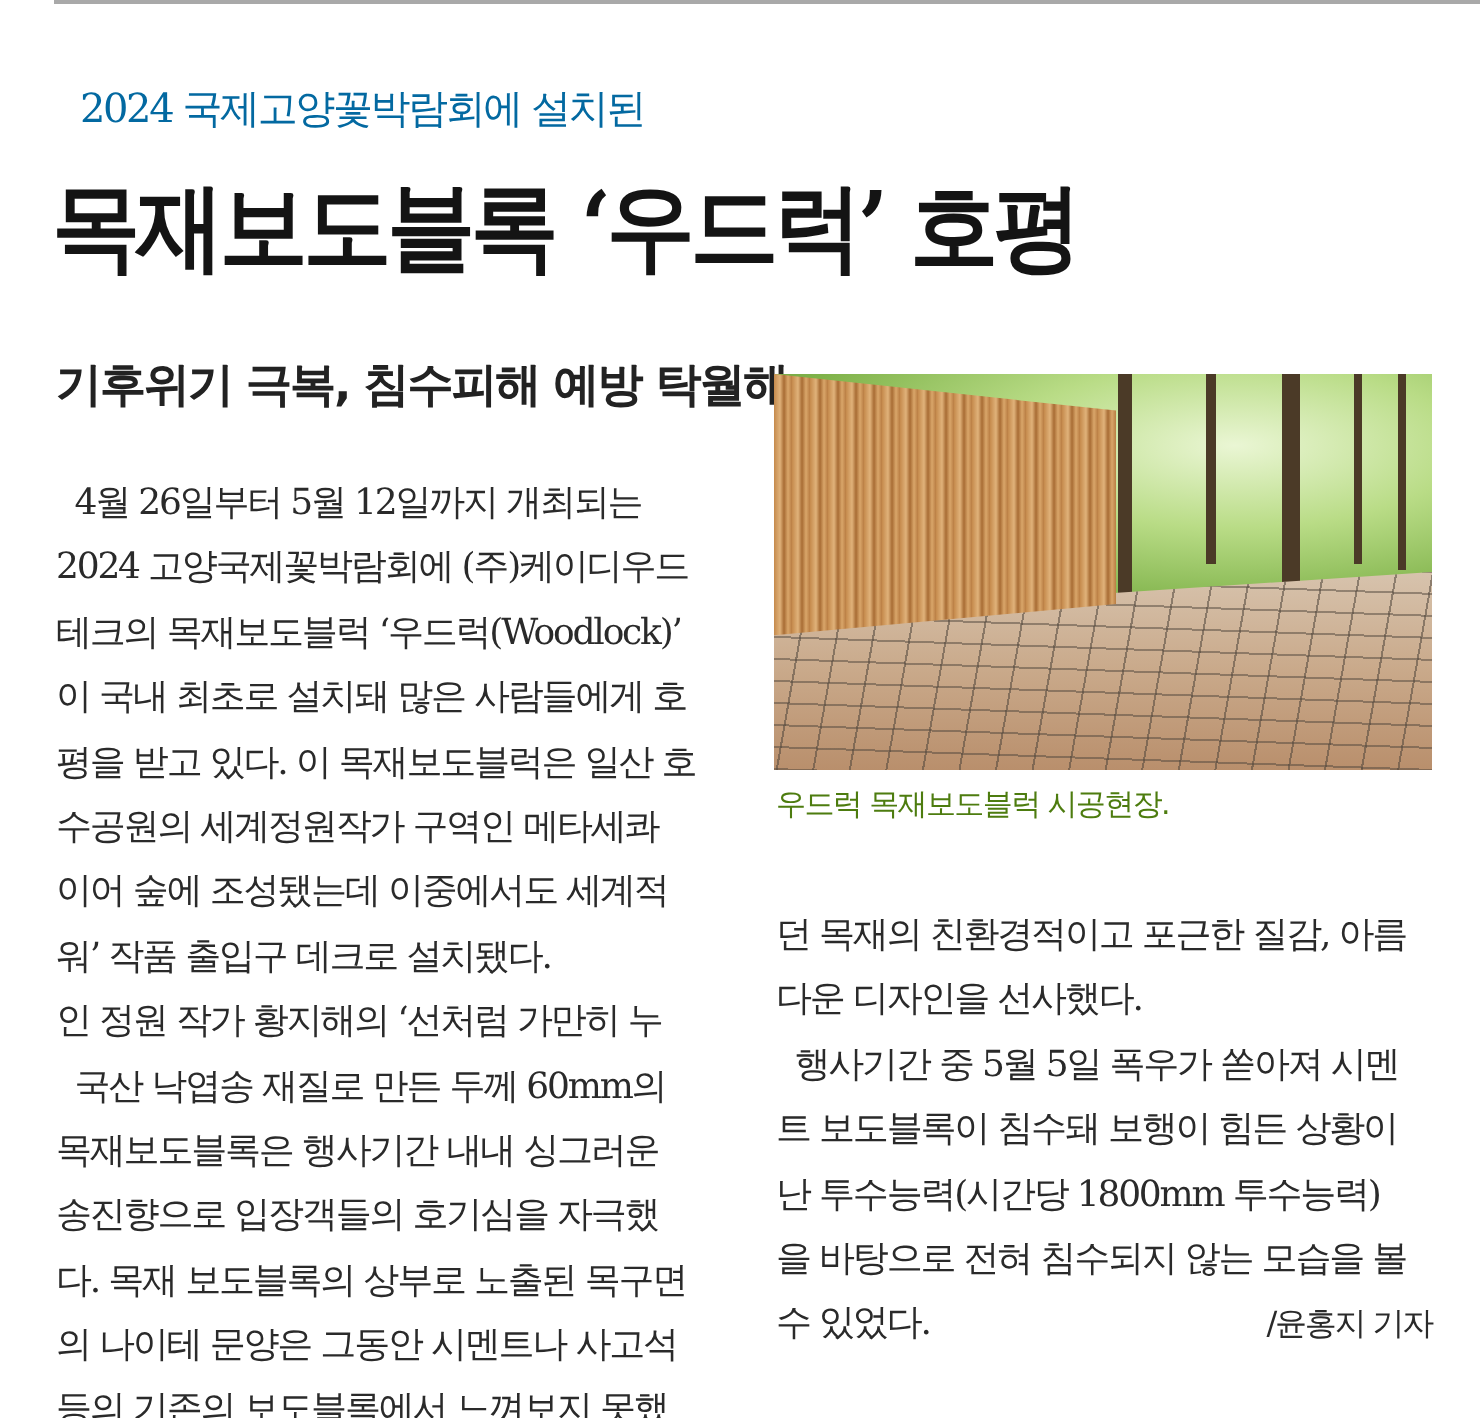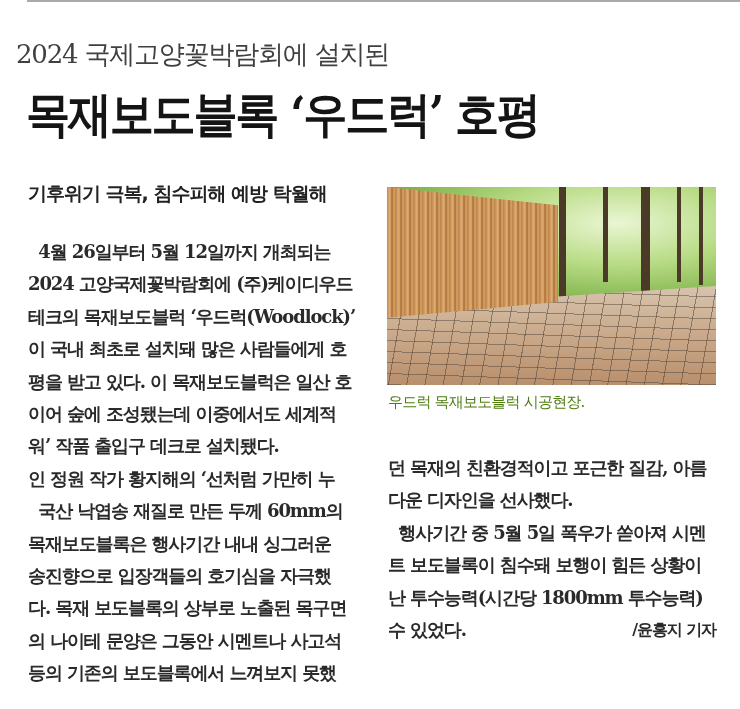--- a/index.html
+++ b/index.html
@@ -6,45 +6,45 @@
     body {
       width: 740px; height: 709px; position: relative; overflow: hidden;
       font-family: "DejaVu Serif", "Liberation Serif", serif;
       color: #1f1f1f;
     }
     .top-rule {
       position: absolute; left: 27px; right: 0; top: 0; height: 2px;
       background: #a9a9a9;
     }
     .supertitle {
-      position: absolute; left: 16px; top: 40px;
-      font-size: 26px; line-height: 28px; letter-spacing: -1.2px;
-      font-family: "DejaVu Serif", serif; color: #404040;
+      position: absolute; left: 40px; top: 40px;
+      font-size: 20px; line-height: 28px; letter-spacing: -1.2px;
+      font-family: "DejaVu Serif", serif; color: #0369a1;
       white-space: nowrap;
     }
     .headline {
       position: absolute; left: 26px; top: 84px;
       font-size: 48px; line-height: 60px; letter-spacing: -2.5px;
       font-family: "DejaVu Serif", serif; font-weight: bold; color: #141414;
       white-space: nowrap; transform: scaleX(0.92); transform-origin: left top;
     }
     .deck {
       position: absolute; left: 28px; top: 180px;
-      font-size: 19px; line-height: 26px; letter-spacing: -1px;
+      font-size: 23px; line-height: 26px; letter-spacing: -1px;
       font-family: "DejaVu Sans", sans-serif; font-weight: bold; color: #222;
       white-space: nowrap;
     }
     .col {
       position: absolute;
       font-size: 18px; line-height: 32.4px; letter-spacing: -1.1px;
       font-family: "DejaVu Serif", serif; color: #2a2a2a;
     }
     .col-left { left: 28px; top: 236px; width: 334px; }
     .col-right { left: 388px; top: 452px; width: 332px; }
-    .line { display: block; white-space: nowrap; height: 32.4px; overflow: visible; font-weight: bold; }
+    .line { display: block; white-space: nowrap; height: 32.4px; overflow: visible; }
     .byline-row { display: flex; justify-content: space-between; }
     .photo {
       position: absolute; left: 387px; top: 187px; width: 329px; height: 198px;
       overflow: hidden; background: #cdb59a;
     }
     .photo .sky {
       position: absolute; left: 0; top: 0; width: 100%; height: 60%;
       background: radial-gradient(ellipse at 70% 30%, #eaf6d4 0%, #b9dc86 35%, #7fb24a 70%, #5d8f35 100%);
     }
     .photo .trunk {
@@ -90,34 +90,36 @@
   <div class="fence"></div>
 </div>
 <div class="caption">우드럭 목재보도블럭 시공현장.</div>
 
 <div class="col col-left">
   <span class="line" style="white-space:pre;">  4월 26일부터 5월 12일까지 개최되는</span>
   <span class="line">2024 고양국제꽃박람회에 (주)케이디우드</span>
   <span class="line">테크의 목재보도블럭 ‘우드럭(Woodlock)’</span>
   <span class="line">이 국내 최초로 설치돼 많은 사람들에게 호</span>
   <span class="line">평을 받고 있다. 이 목재보도블럭은 일산 호</span>
+  <span class="line">수공원의 세계정원작가 구역인 메타세콰</span>
   <span class="line">이어 숲에 조성됐는데 이중에서도 세계적</span>
   <span class="line">워’ 작품 출입구 데크로 설치됐다.</span>
   <span class="line">인 정원 작가 황지해의 ‘선처럼 가만히 누</span>
   <span class="line" style="white-space:pre;">  국산 낙엽송 재질로 만든 두께 60mm의</span>
   <span class="line">목재보도블록은 행사기간 내내 싱그러운</span>
   <span class="line">송진향으로 입장객들의 호기심을 자극했</span>
   <span class="line">다. 목재 보도블록의 상부로 노출된 목구면</span>
   <span class="line">의 나이테 문양은 그동안 시멘트나 사고석</span>
   <span class="line">등의 기존의 보도블록에서 느껴보지 못했</span>
 </div>
 
 <div class="col col-right">
   <span class="line">던 목재의 친환경적이고 포근한 질감, 아름</span>
   <span class="line">다운 디자인을 선사했다.</span>
   <span class="line" style="white-space:pre;">  행사기간 중 5월 5일 폭우가 쏟아져 시멘</span>
   <span class="line">트 보도블록이 침수돼 보행이 힘든 상황이</span>
   <span class="line">난 투수능력(시간당 1800mm 투수능력)</span>
+  <span class="line">을 바탕으로 전혀 침수되지 않는 모습을 볼</span>
   <div class="line byline-row">
     <span>수 있었다.</span>
     <span style="font-family:'DejaVu Sans',sans-serif;font-size:16px;padding-right:4px;">/윤홍지 기자</span>
   </div>
 </div>
 
 </body></html>

